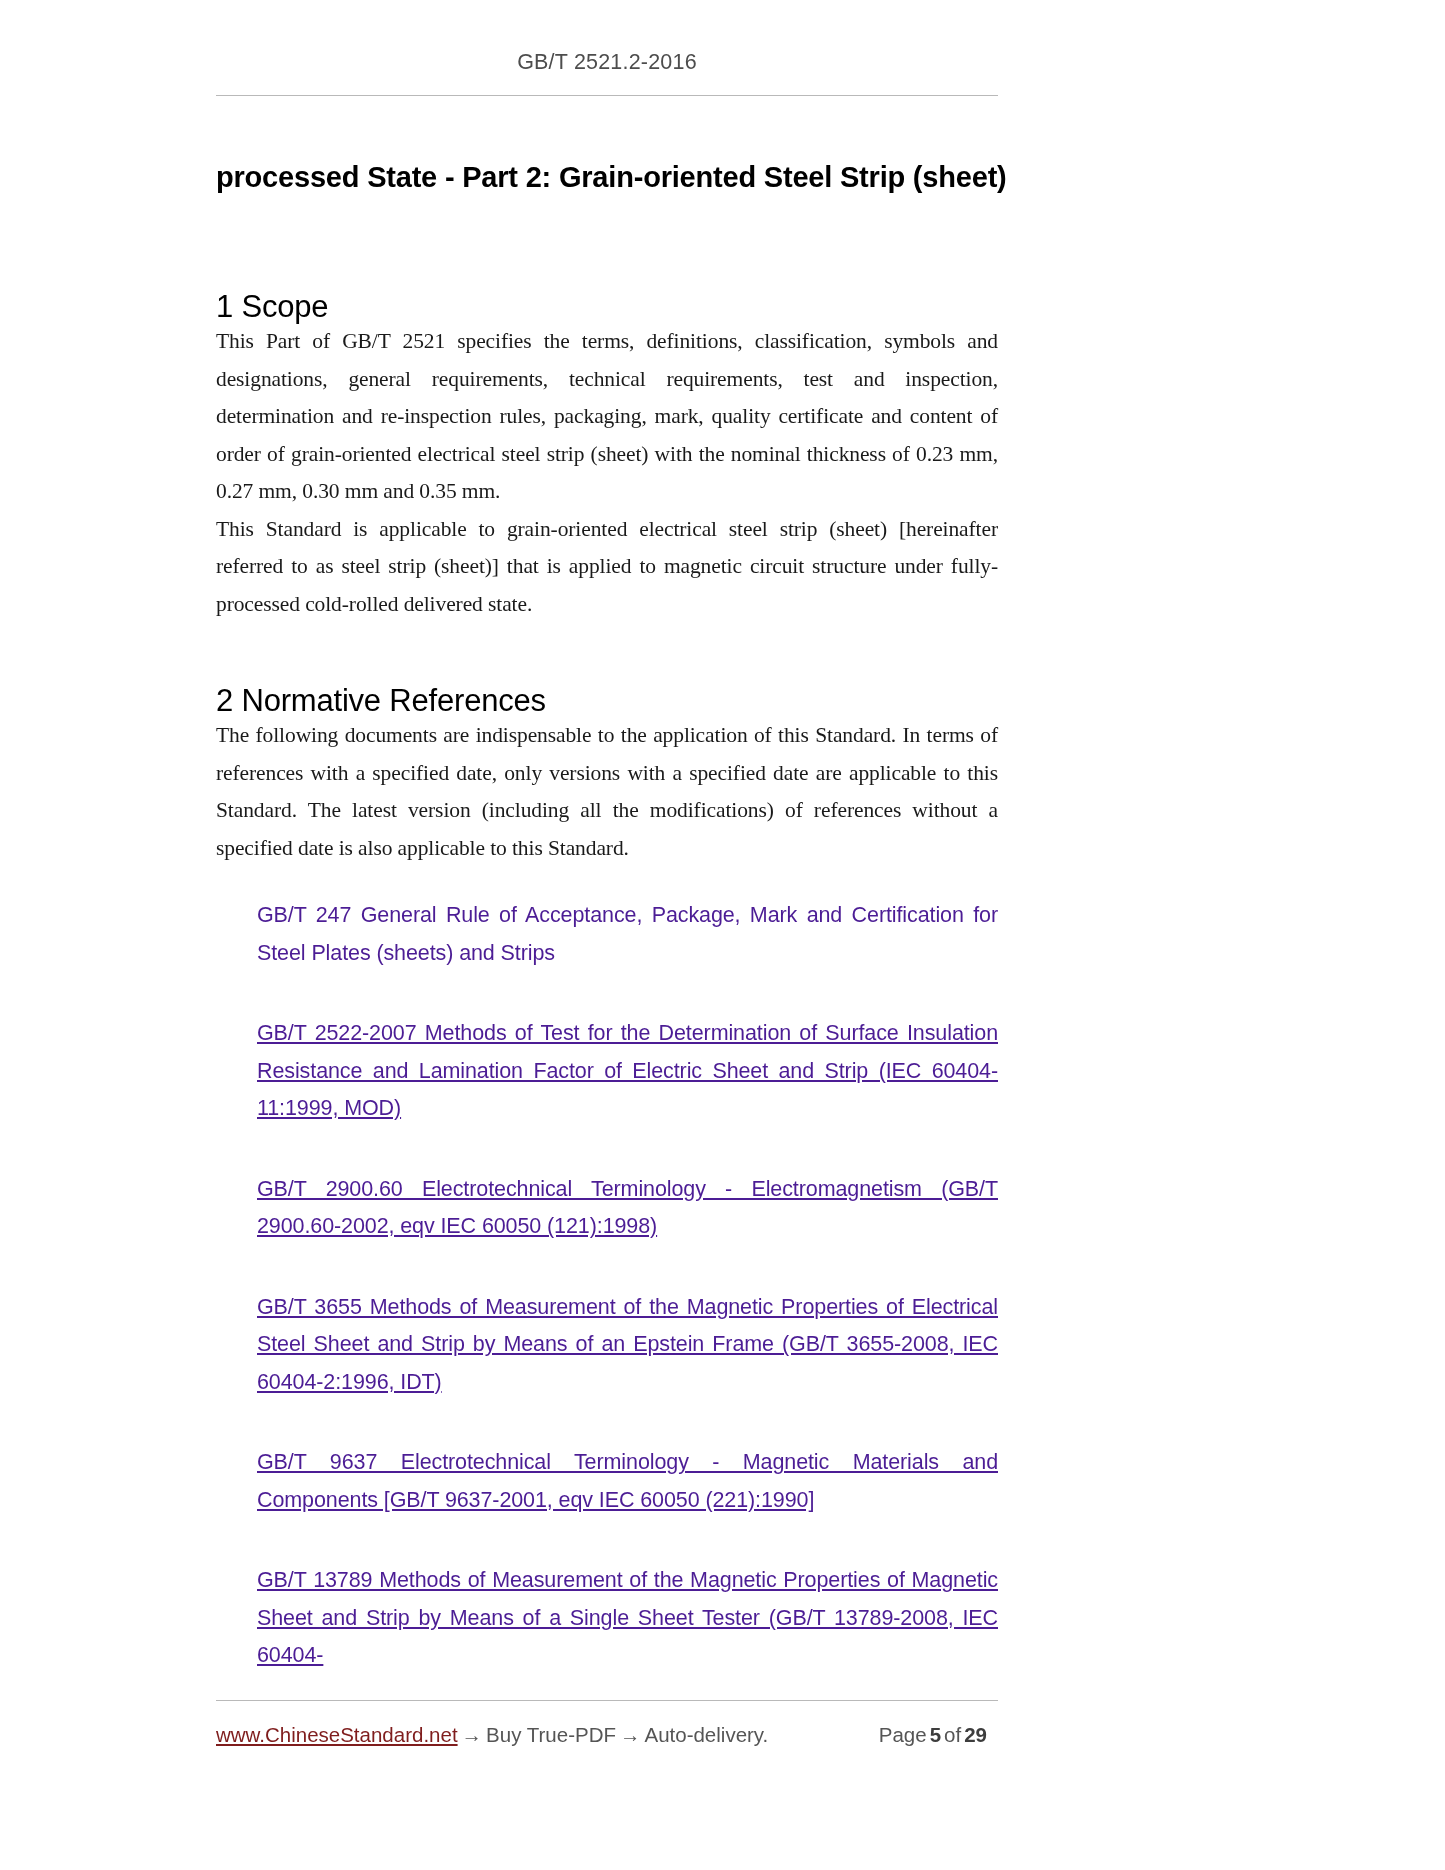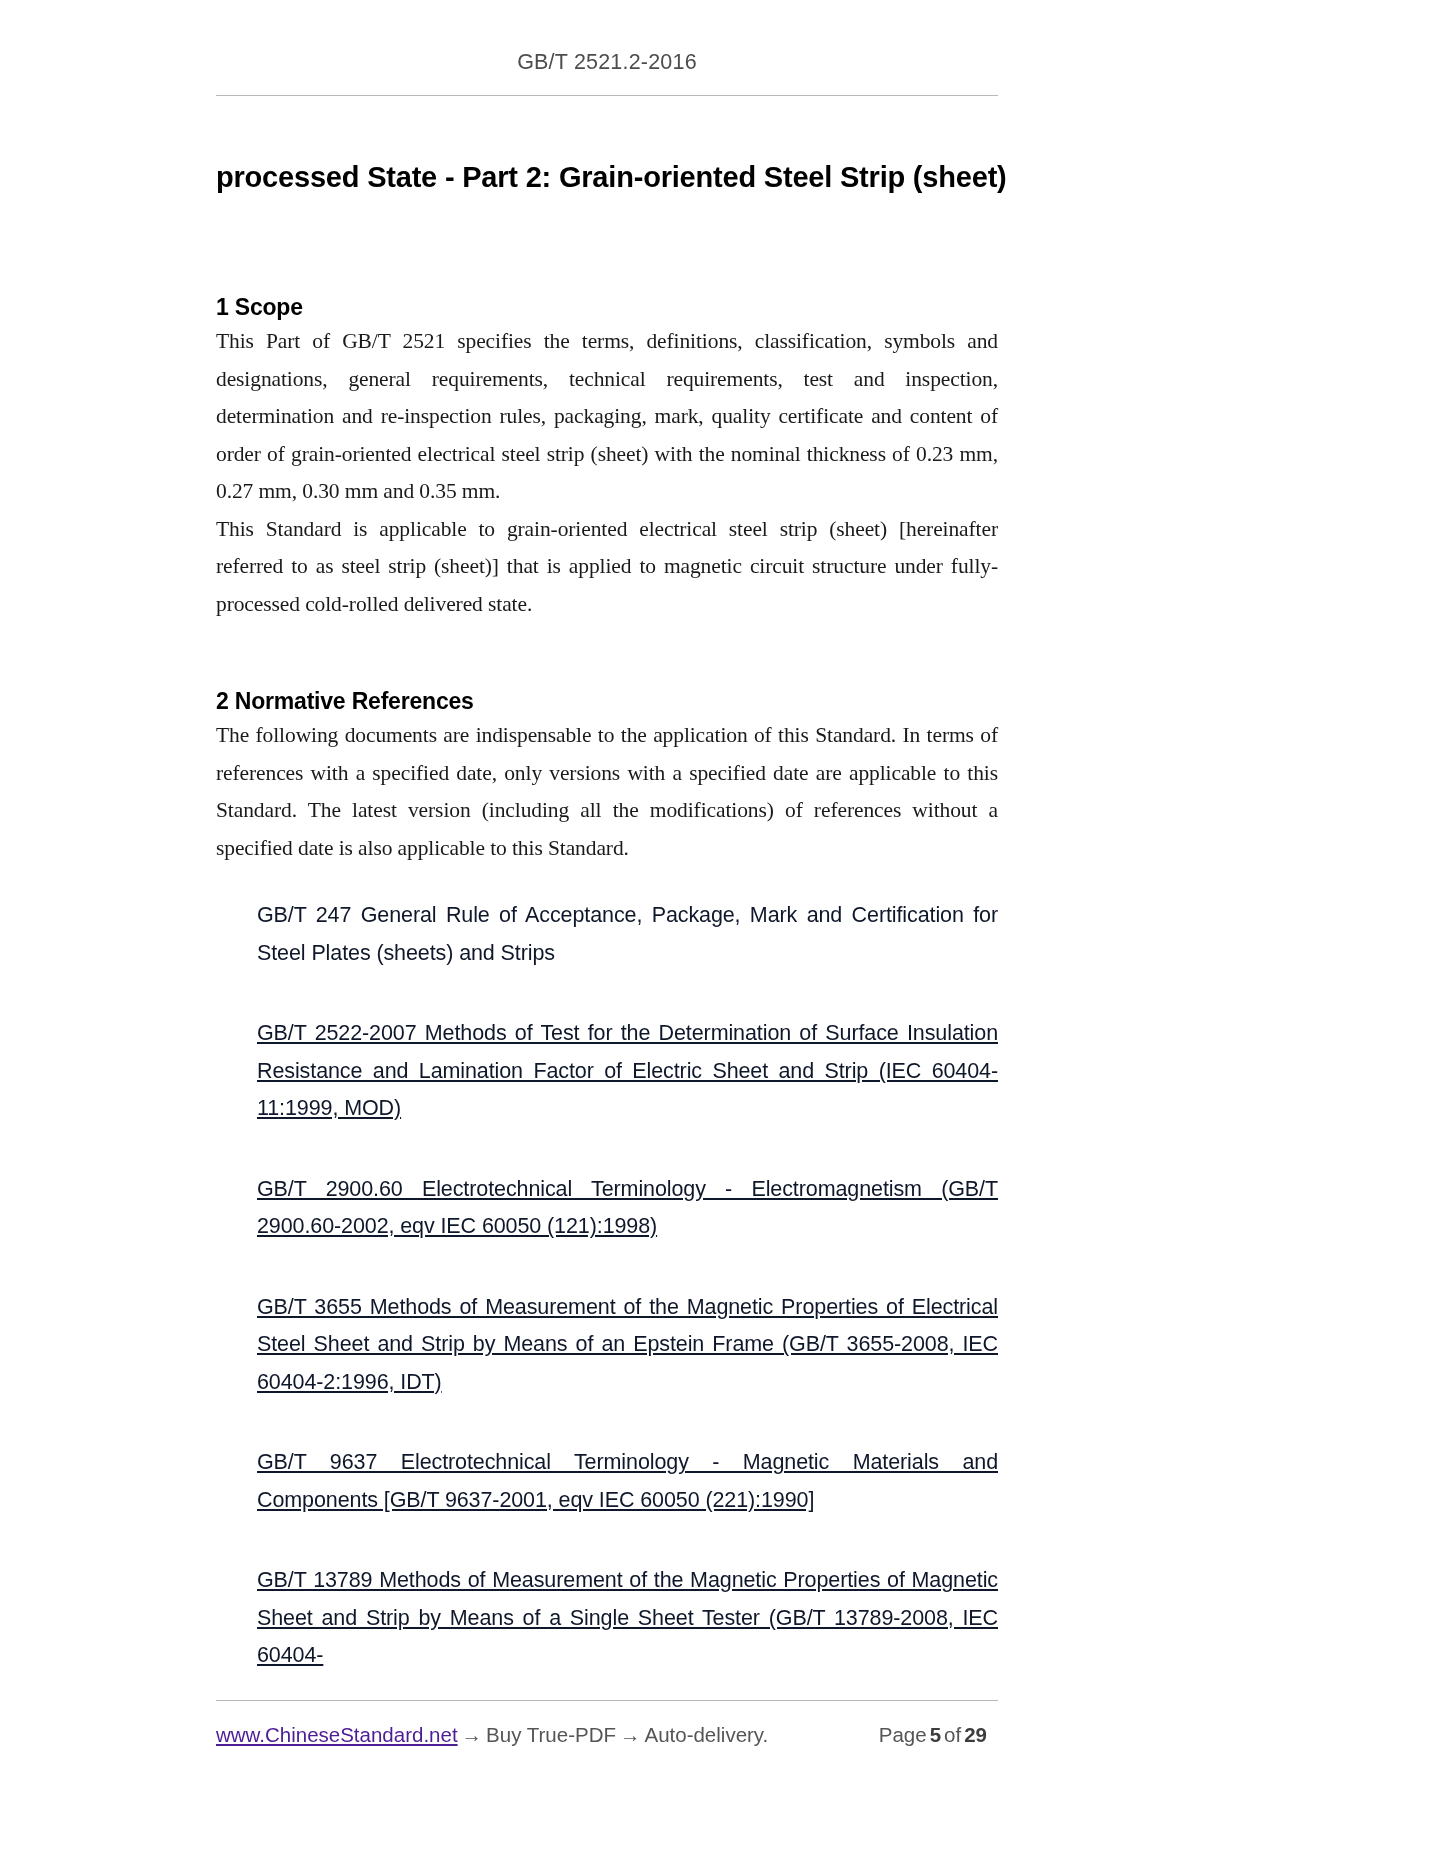--- a/index.html
+++ b/index.html
@@ -61,22 +61,22 @@
     display: block;
     white-space: nowrap;
   }
   .title-line2 {
     text-align: left;
     padding-left: 0px;
   }
 
   
   h2.section-heading {
-    font-size: 23px;
-    font-weight: bold;
+    font-size: 31px;
+    font-weight: normal;
     margin: 0;
     padding: 0;
     letter-spacing: -0.2px;
     line-height: 32px;
     color: #000;
   }
   .sec1-wrap { margin-top: 82px; }
   .sec2-wrap { margin-top: 62px; }
 
   
@@ -96,21 +96,21 @@
   
   .ref-list {
     margin-top: 30px;
   }
   p.ref-item {
     font-size: 21.5px;
     line-height: 37.5px;
     text-align: justify;
     text-justify: inter-word;
     margin: 0 0 0 41px;
-    color: #0f172a;
+    color: #4c1d95;
     letter-spacing: -0.1px;
   }
   p.ref-item + p.ref-item {
     margin-top: 43px;
     text-decoration: underline;
   }
 
   
   .page-footer {
     position: absolute;
@@ -129,21 +129,21 @@
     align-items: baseline;
     font-size: 20.5px;
     color: #555555;
   }
   .footer-left {
     flex: 0 0 auto;
     white-space: nowrap;
   }
   .footer-link {
     text-decoration: underline;
-    color: #4c1d95;
+    color: #7f1d1d;
     text-align: right;
   }
   .footer-arrow {
     display: inline-block;
     padding: 0 4px;
     color: #555555;
   }
   .footer-spacer { flex: 1 1 auto; }
   .footer-right {
     flex: 0 0 auto;

